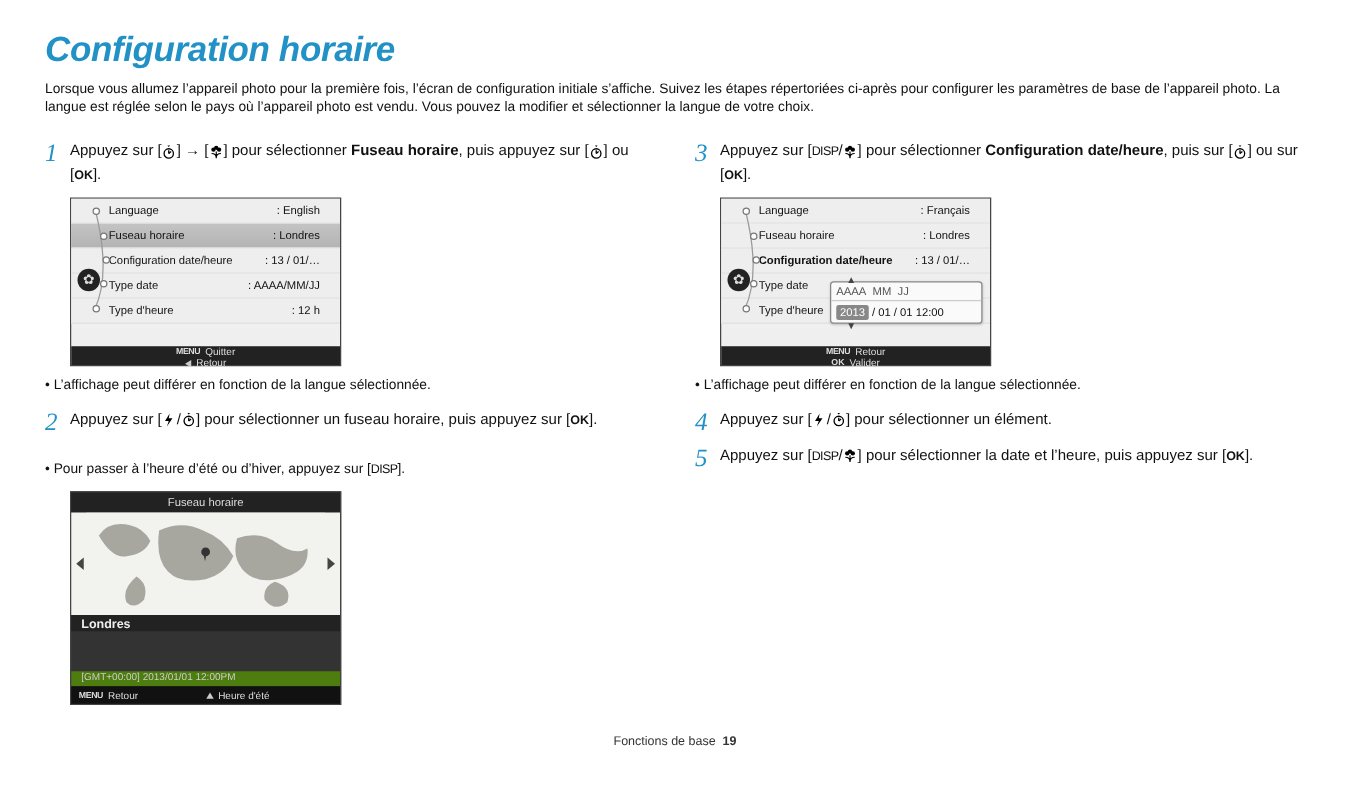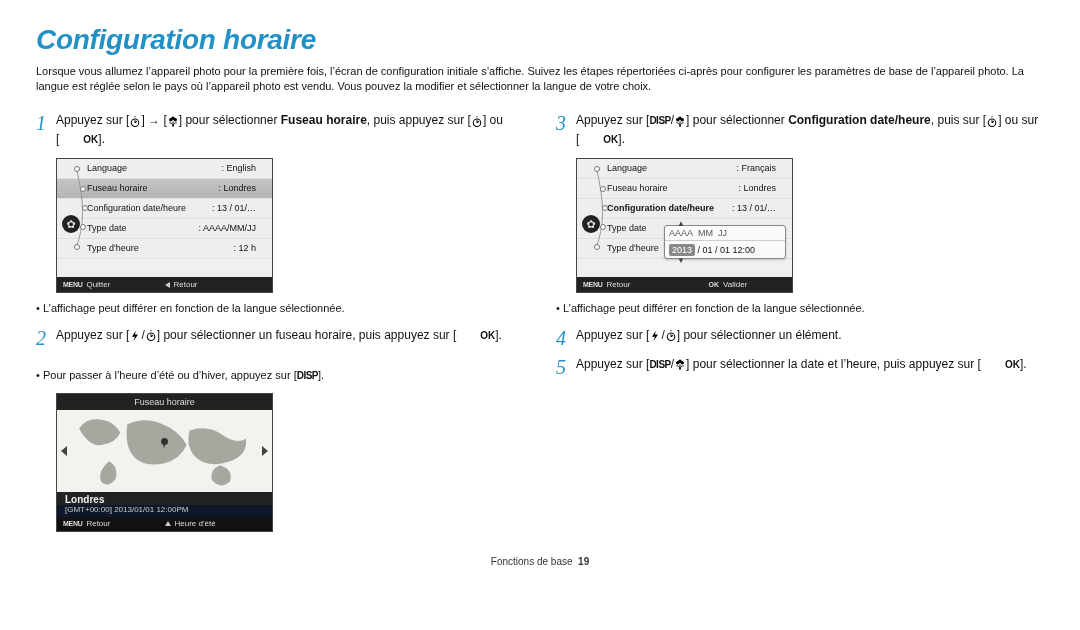--- a/index.html
+++ b/index.html
@@ -47,30 +47,29 @@
   line-height: 1.4;
 }
 .stepnote li { margin-bottom: 2px; }
 .stepnote.tight { margin-top: 20px; margin-bottom: 6px; }
 .glyph {
   display: inline-block;
   vertical-align: -1px;
 }
 .disp {
   font-family: Arial, sans-serif;
-  font-weight: 700;
+  font-weight: 400;
   font-size: 10px;
   letter-spacing: -0.5px;
 }
 .ok {
   font-family: Arial, sans-serif;
   font-weight: 900;
   font-size: 10px;
   letter-spacing: 0;
-  padding-left: 24px;
 }
 .menu-lbl {
   font-family: Arial, sans-serif;
   font-weight: 900;
   font-size: 7px;
   letter-spacing: -0.3px;
 }
 
 .camscreen {
   width: 215px;
@@ -130,20 +129,21 @@
 .camscreen .dot4 { left: 23px; top: 65px; }
 .camscreen .dot5 { left: 17px; top: 85px; }
 .camscreen .bar {
   height: 15px;
   background: #222;
   color: #ddd;
   font-size: 8px;
   display: flex;
   align-items: center;
   padding: 0 6px;
+  flex-direction: column;
 }
 .camscreen .bar .seg { display: flex; align-items: center; gap: 4px; flex: 1; }
 .camscreen .bar .seg2 { flex: 1; display: flex; align-items: center; gap: 4px; justify-content: flex-start; }
 .camscreen .tri {
   width: 0; height: 0; border-top: 3px solid transparent; border-bottom: 3px solid transparent;
 }
 .tri-left { border-right: 5px solid #ccc; }
 .tri-up { border-left: 3px solid transparent; border-right: 3px solid transparent; border-bottom: 5px solid #ccc; width:0;height:0; }
 
 .datebox {
@@ -216,21 +216,22 @@
 }
 .mapscreen .mapwrap .pin::after {
   content: ""; position: absolute; left: 2px; top: 6px; border-left: 1.5px solid transparent; border-right: 1.5px solid transparent; border-top: 5px solid #333;
 }
 .mapscreen .loc {
   color: #eee; font-size: 10px; font-weight: 700; padding: 2px 8px 0;
   background: #222;
 }
 .mapscreen .gmt {
   color: #ccc; font-size: 8px; padding: 0 8px 3px;
-  background: #0f172a;
+  background: #4d7c0f;
+  margin-top: 32px;
 }
 .mapscreen .bar {
   height: 14px; background: #111; color: #ddd; font-size: 8px;
   display: flex; align-items: center; padding: 0 6px;
 }
 .mapscreen .bar .seg { flex: 1; display: flex; align-items: center; gap: 4px; }
 .mapscreen .bar .seg2 { flex: 1; display: flex; align-items: center; gap: 4px; }
 
 .icn { display: inline-block; vertical-align: middle; width: 12px; height: 12px; }
 .footer {

